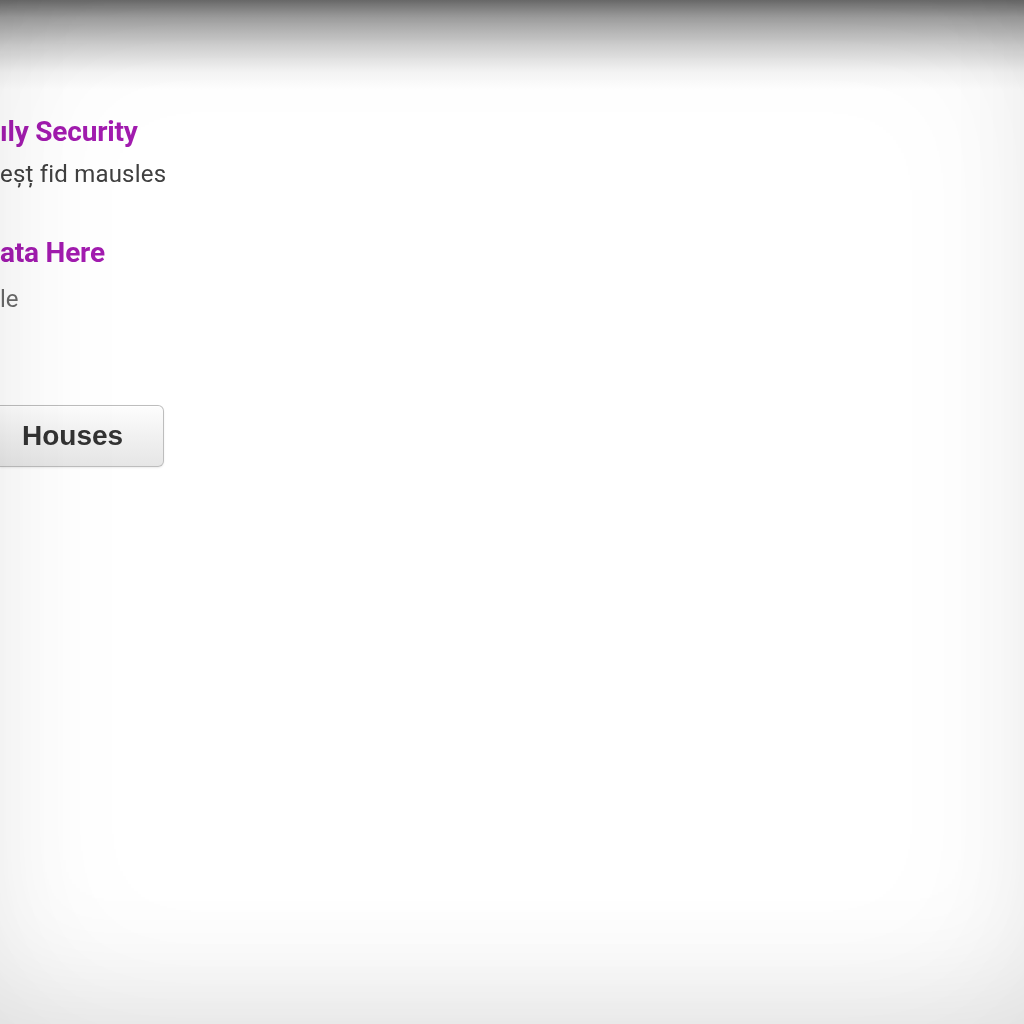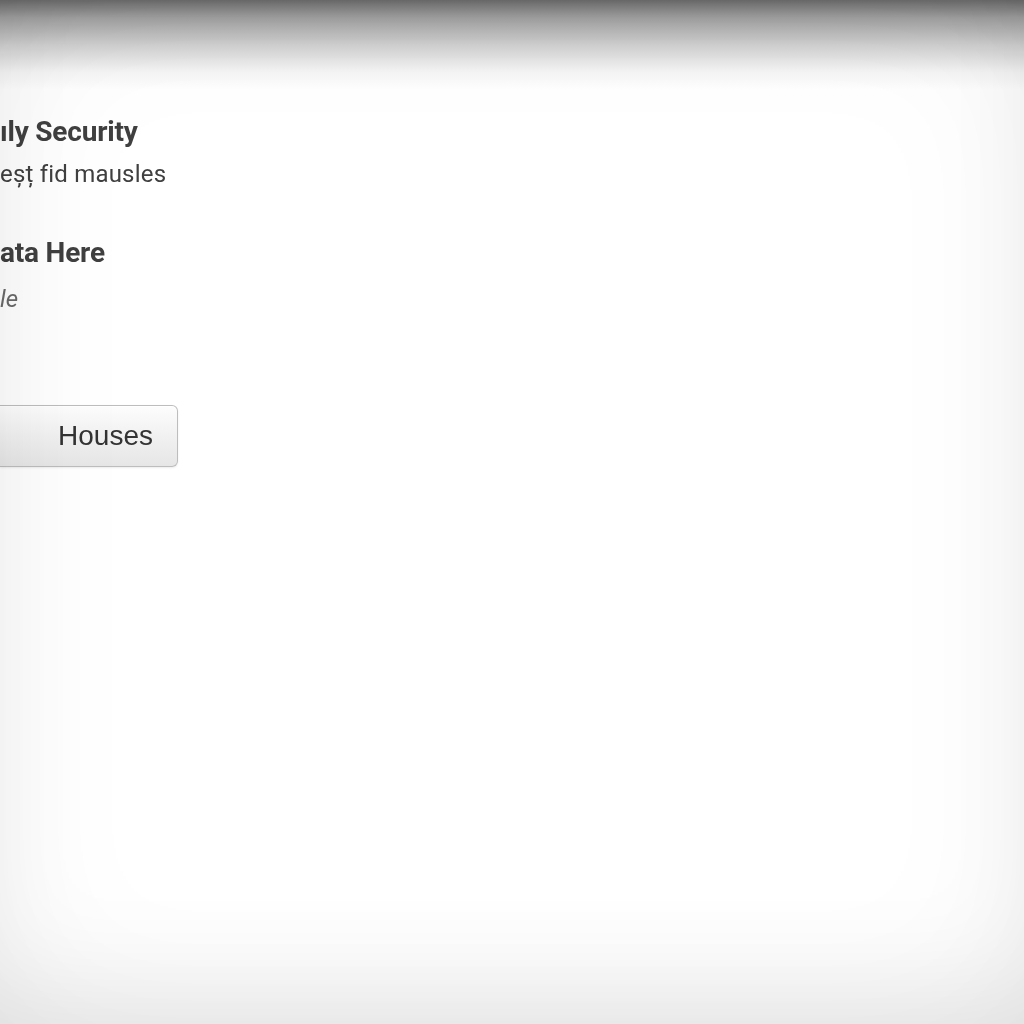--- a/index.html
+++ b/index.html
@@ -30,46 +30,45 @@
       left: 0;
       right: 0;
       padding-left: 0;
     }
     .section {
       margin-bottom: 48px;
     }
     .section-title {
       font-size: 28px;
       font-weight: 700;
-      color: #404040;
+      color: #a21caf;
       margin-bottom: 12px;
       padding-left: 0;
       letter-spacing: -0.2px;
     }
     .section-sub {
       font-size: 24px;
       color: #404040;
       font-weight: 400;
       padding-left: 0;
       letter-spacing: 0.2px;
     }
     .section-sub2 {
       font-size: 24px;
       color: #6a6a6a;
       font-weight: 400;
       margin-top: 16px;
-      font-style: italic;
     }
     .btn {
       display: inline-block;
       padding: 14px 24px 14px 0;
-      width: 178px;
-      text-align: right;
+      width: 164px;
+      text-align: left;
       font-size: 28px;
-      font-weight: 400;
+      font-weight: 700;
       color: #333;
       background: linear-gradient(to bottom, #fdfdfd 0%, #f1f1f1 50%, #e6e6e6 100%);
       border: 1px solid #bdbdbd;
       border-left: none;
       border-radius: 0 6px 6px 0;
       box-shadow: 0 1px 2px rgba(0,0,0,0.08), inset 0 1px 0 #fff;
       cursor: pointer;
       margin-top: 44px;
       margin-left: 0;
       padding-left: 22px;

